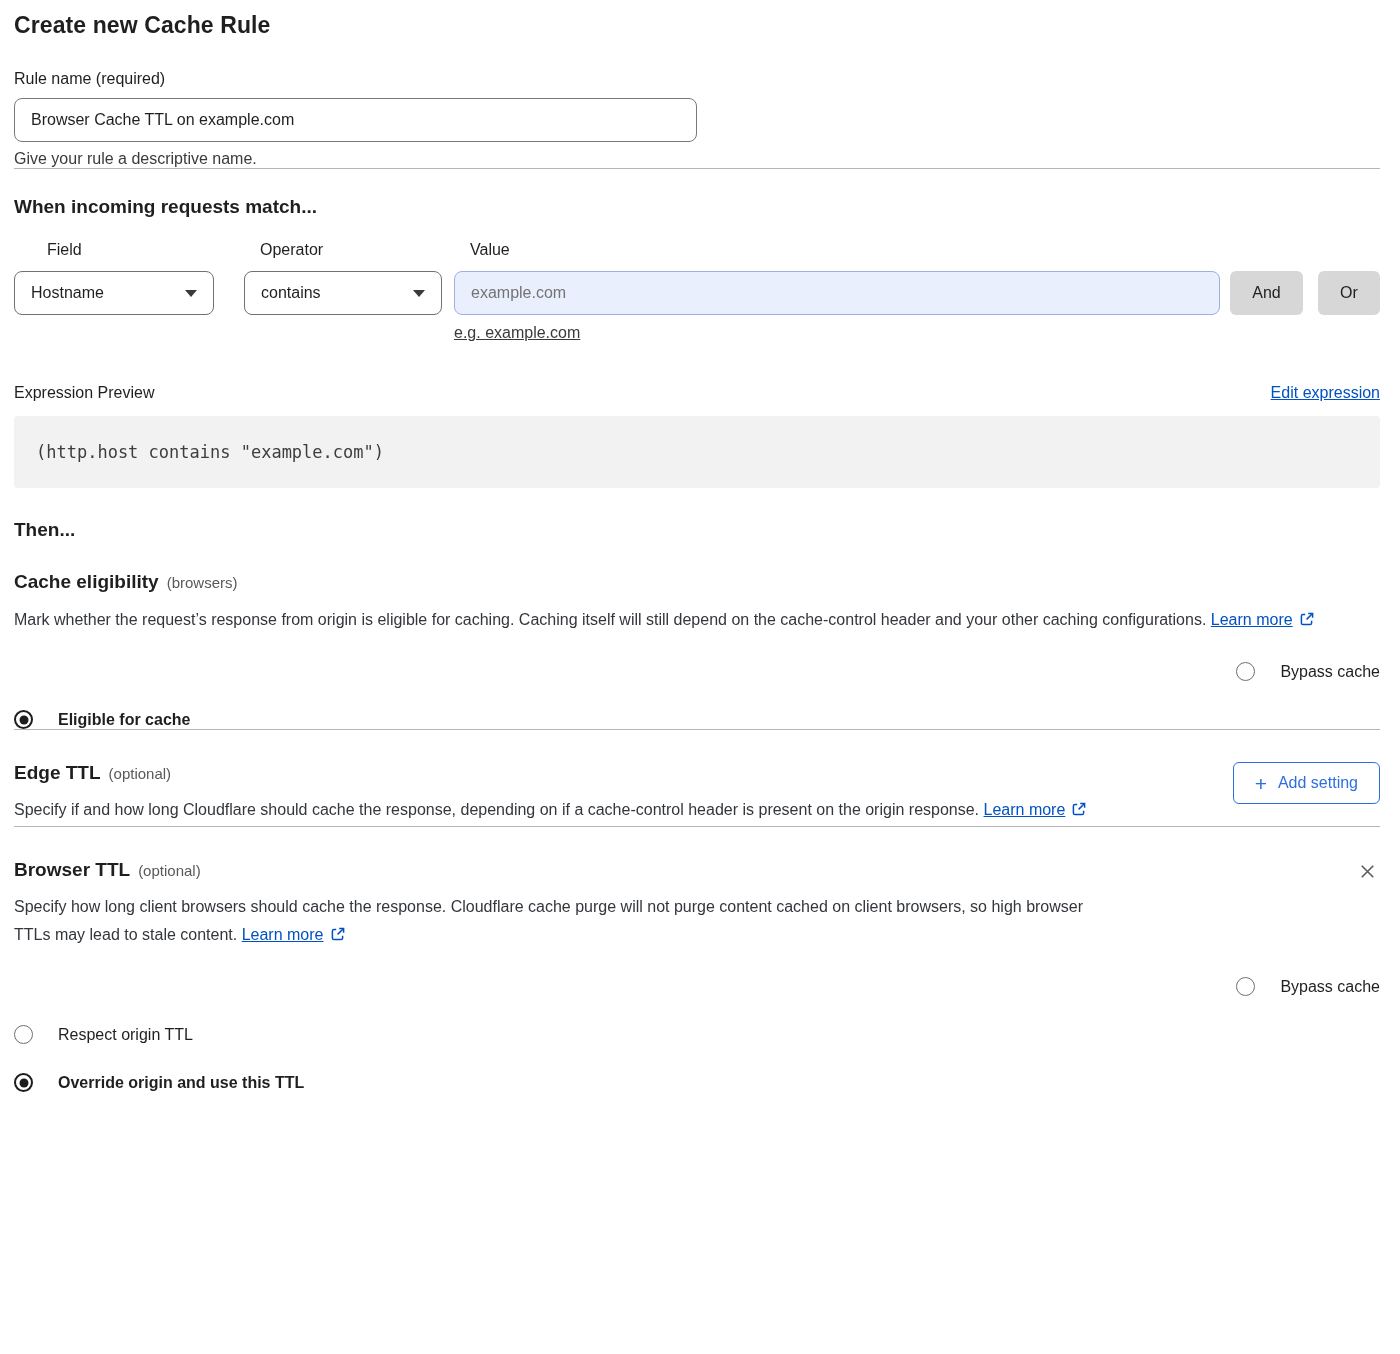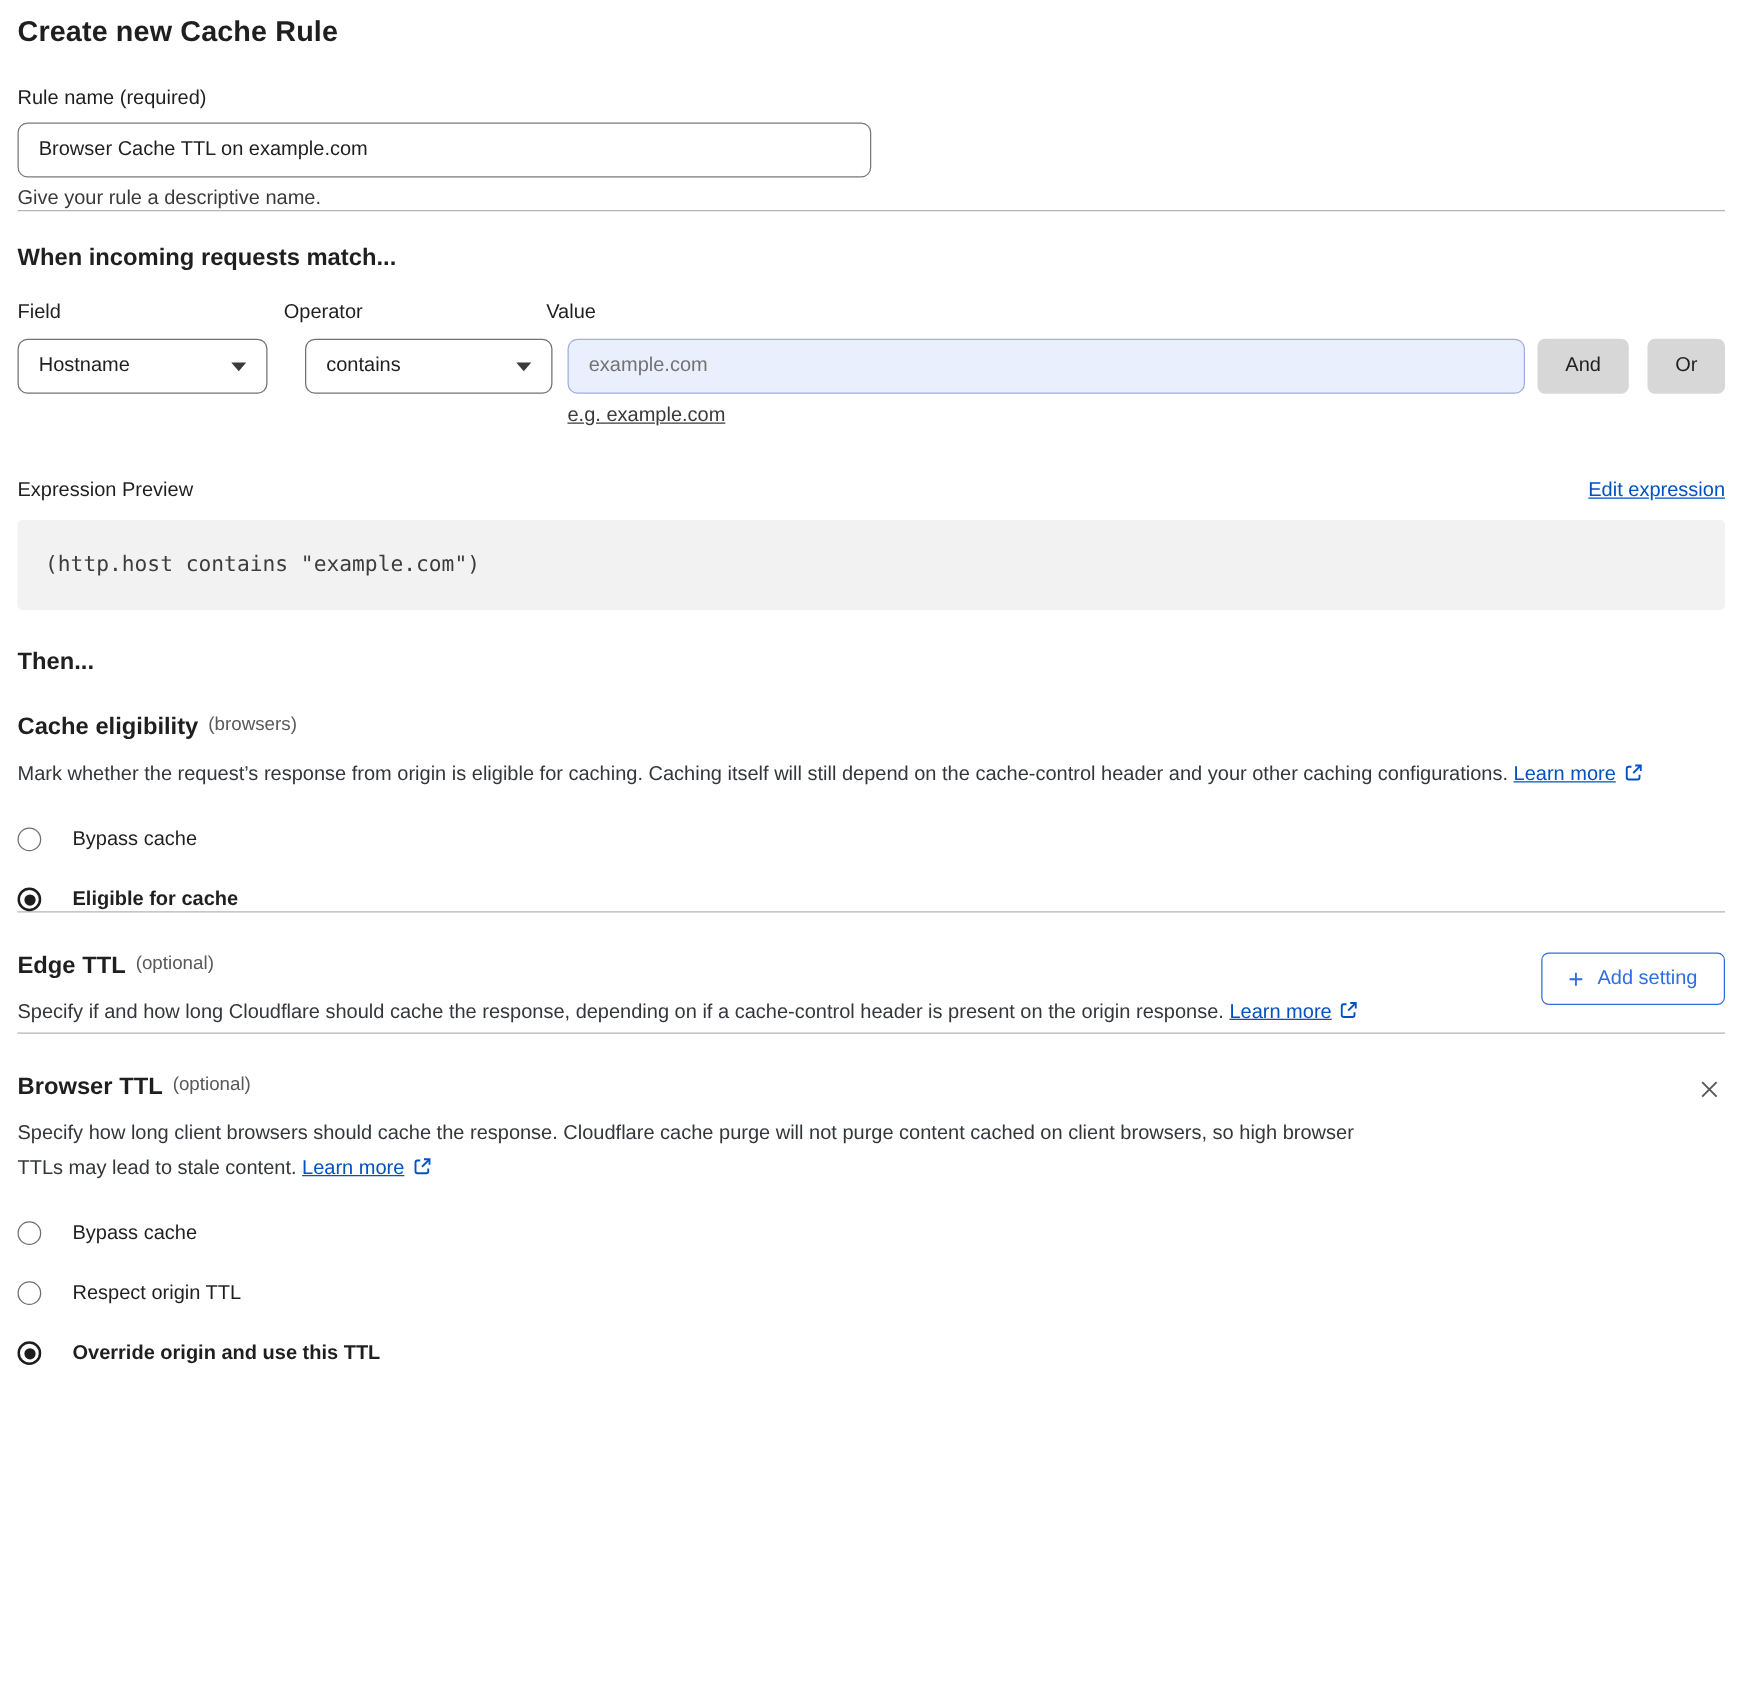--- a/index.html
+++ b/index.html
@@ -29,21 +29,21 @@
   }
   .rule-name-block { margin-top:31px; }
   .rule-name-block .text-input { margin-top:10px; }
   .rule-name-block .help { margin-top:8px; }
 
   hr.divider { border:none; border-top:1px solid #b5b5b5; margin:0; }
   .div1 { margin-top:29px; }
 
   .match-heading { margin-top:27px; }
   .labels-row { display:flex; margin-top:23px; }
-  .labels-row .l1 { width:213px; }
+  .labels-row .l1 { width:213px;margin-left:33px; }
   .labels-row .l2 { width:210px; }
   .controls-row { display:flex; margin-top:12px; align-items:flex-start; }
 
   .select {
     height:44px; background:#fff;
     border:1px solid #717171; border-radius:8px;
     display:flex; align-items:center; justify-content:space-between;
     padding:0 16px; font-size:16px; color:#1f1f1f; cursor:pointer;
   }
   .select .caret {
@@ -77,26 +77,26 @@
 
   .expr-header { display:flex; justify-content:space-between; align-items:flex-end; margin-top:42px; }
   .code-box {
     margin-top:14px; height:72px; background:#f2f2f2; border-radius:4px;
     display:flex; align-items:center; padding:0 22px;
     font-family:"DejaVu Sans Mono","Liberation Mono",monospace;
     font-size:17px; color:#3d3d3d;
   }
 
   .then-heading { margin-top:31px; }
-  .section-title-row { display:flex; align-items:flex-start; }
+  .section-title-row { display:flex; align-items:center; }
   .cache-elig-title { margin-top:30px; }
   .cache-elig-desc { margin-top:13px; max-width:1345px; }
 
   .radio-row { display:flex; align-items:center; margin-top:29px; cursor:pointer; }
-  .radio-row.first { margin-top:26px; }
+  .radio-row.first { margin-top:26px;justify-content:flex-end; }
   .radio {
     width:19px; height:19px; border-radius:50%;
     border:1.5px solid #6f6f6f; background:#fff; flex:0 0 auto;
     position:relative;
   }
   .radio.checked { border:2px solid #1d1d1d; }
   .radio.checked::after {
     content:""; position:absolute; left:50%; top:50%;
     width:9px; height:9px; border-radius:50%; background:#1d1d1d;
     transform:translate(-50%,-50%);

